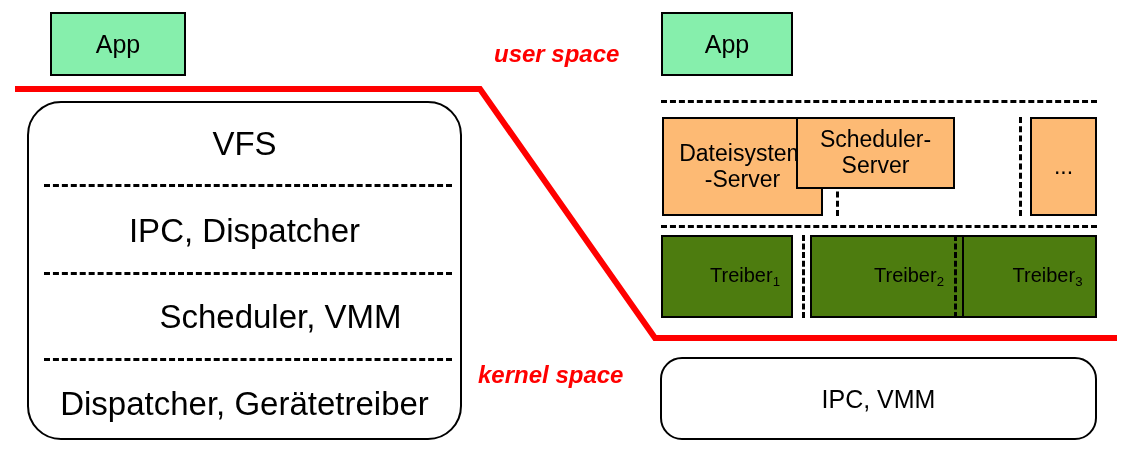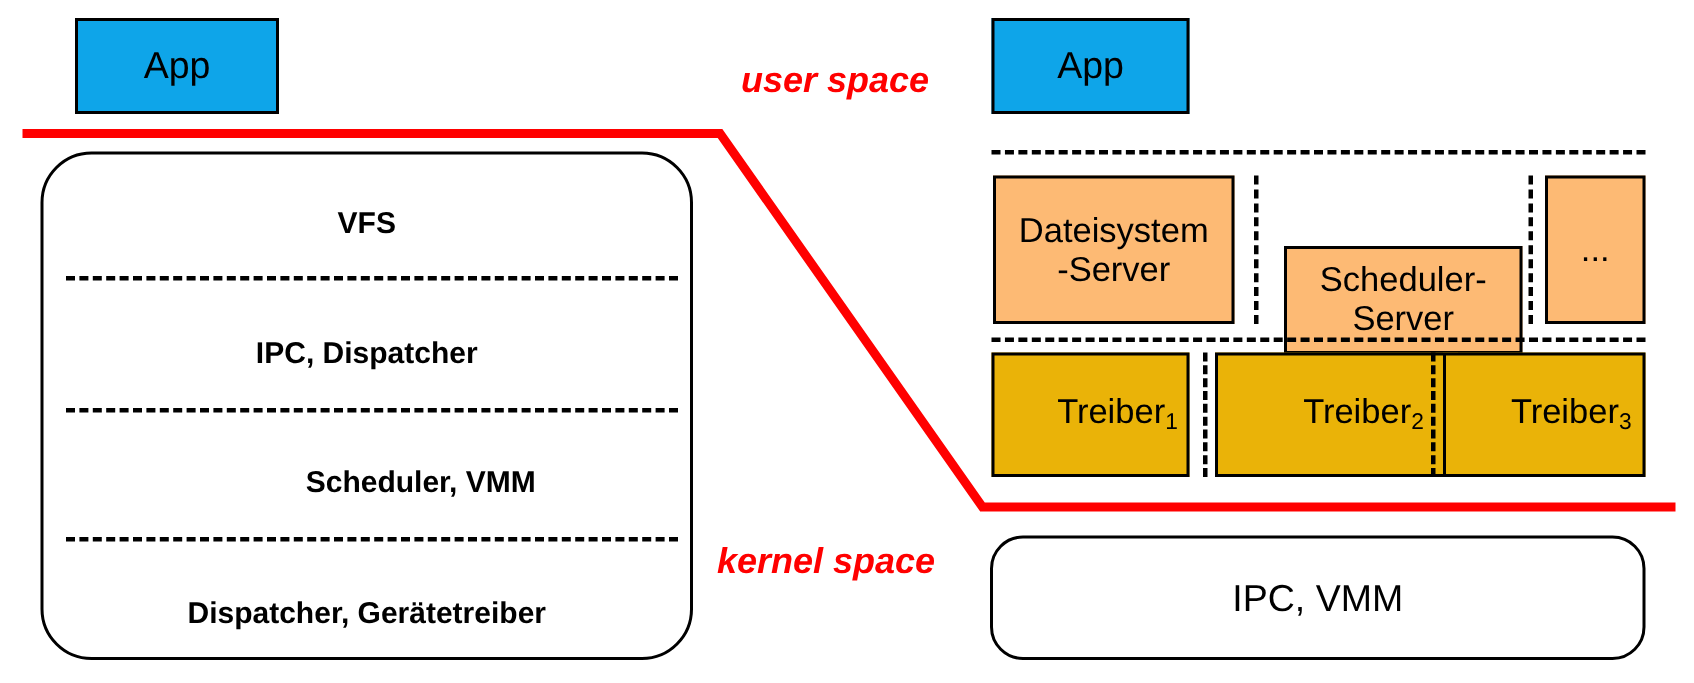--- a/index.html
+++ b/index.html
@@ -21,55 +21,54 @@
     border: 2px solid #000000;
     display: flex;
     align-items: center;
     justify-content: center;
     text-align: center;
     color: #000000;
     line-height: 1.12;
     white-space: pre-line;
   }
   .app-box {
-    background: #0ea5e9;
+    background: #86efac;
     font-size: 25px;
   }
   .mono-kernel {
     background: #ffffff;
     border-radius: 34px;
   }
   .kernel-band {
     position: absolute;
     left: 0;
     right: 0;
     display: flex;
-    align-items: flex-end;
+    align-items: flex-start;
     justify-content: center;
-    font-size: 20px;
+    font-size: 33px;
     color: #000000;
-    font-weight: bold;
   }
   .hdash {
     position: absolute;
     height: 0;
     border-top: 3px dashed #000000;
   }
   .vdash {
     position: absolute;
     width: 0;
     border-left: 3px dashed #000000;
   }
   .server-box {
     background: #fdba74;
     font-size: 23px;
   }
   .driver-box {
-    background: #eab308;
-    font-size: 23px;
+    background: #4d7c0f;
+    font-size: 20px;
     padding-left: 36px;
   }
   .micro-kernel {
     background: #ffffff;
     border-radius: 22px;
     font-size: 25px;
   }
   .space-label {
     position: absolute;
     color: #ff0000;
@@ -125,21 +124,21 @@
     <span>App</span>
   </div>
 
   <div class="hdash" style="left:661px; top:100px; width:436px;"></div>
 
   <div class="box server-box" style="left:662px; top:117px; width:161px; height:99px;">
     <span>Dateisystem
 -Server</span>
   </div>
   <div class="vdash" style="left:836px; top:117px; height:99px;"></div>
-  <div class="box server-box" style="left:856px; top:117px; width:159px; height:72px;margin-top:47px;">
+  <div class="box server-box" style="left:796px; top:117px; width:159px; height:72px;">
     <span>Scheduler-
 Server</span>
   </div>
   <div class="vdash" style="left:1019px; top:117px; height:99px;"></div>
   <div class="box server-box" style="left:1030px; top:117px; width:67px; height:99px;">
     <span>...</span>
   </div>
 
   <div class="hdash" style="left:661px; top:225px; width:436px;"></div>
 

